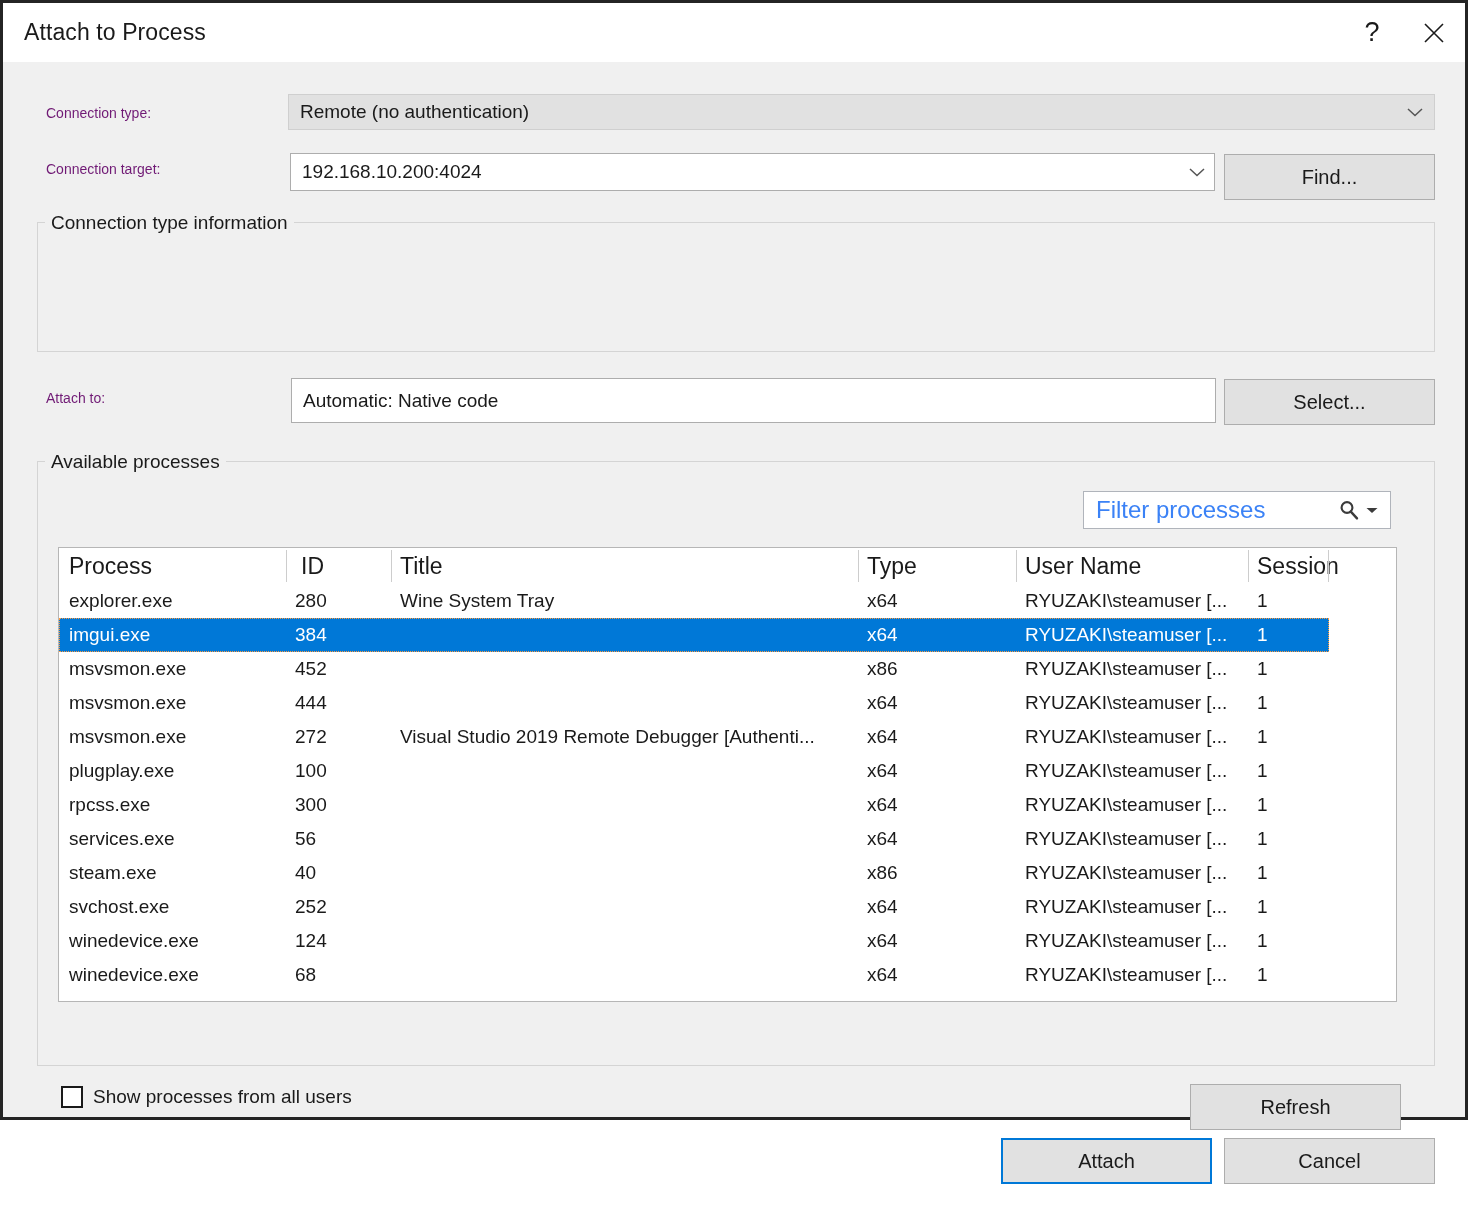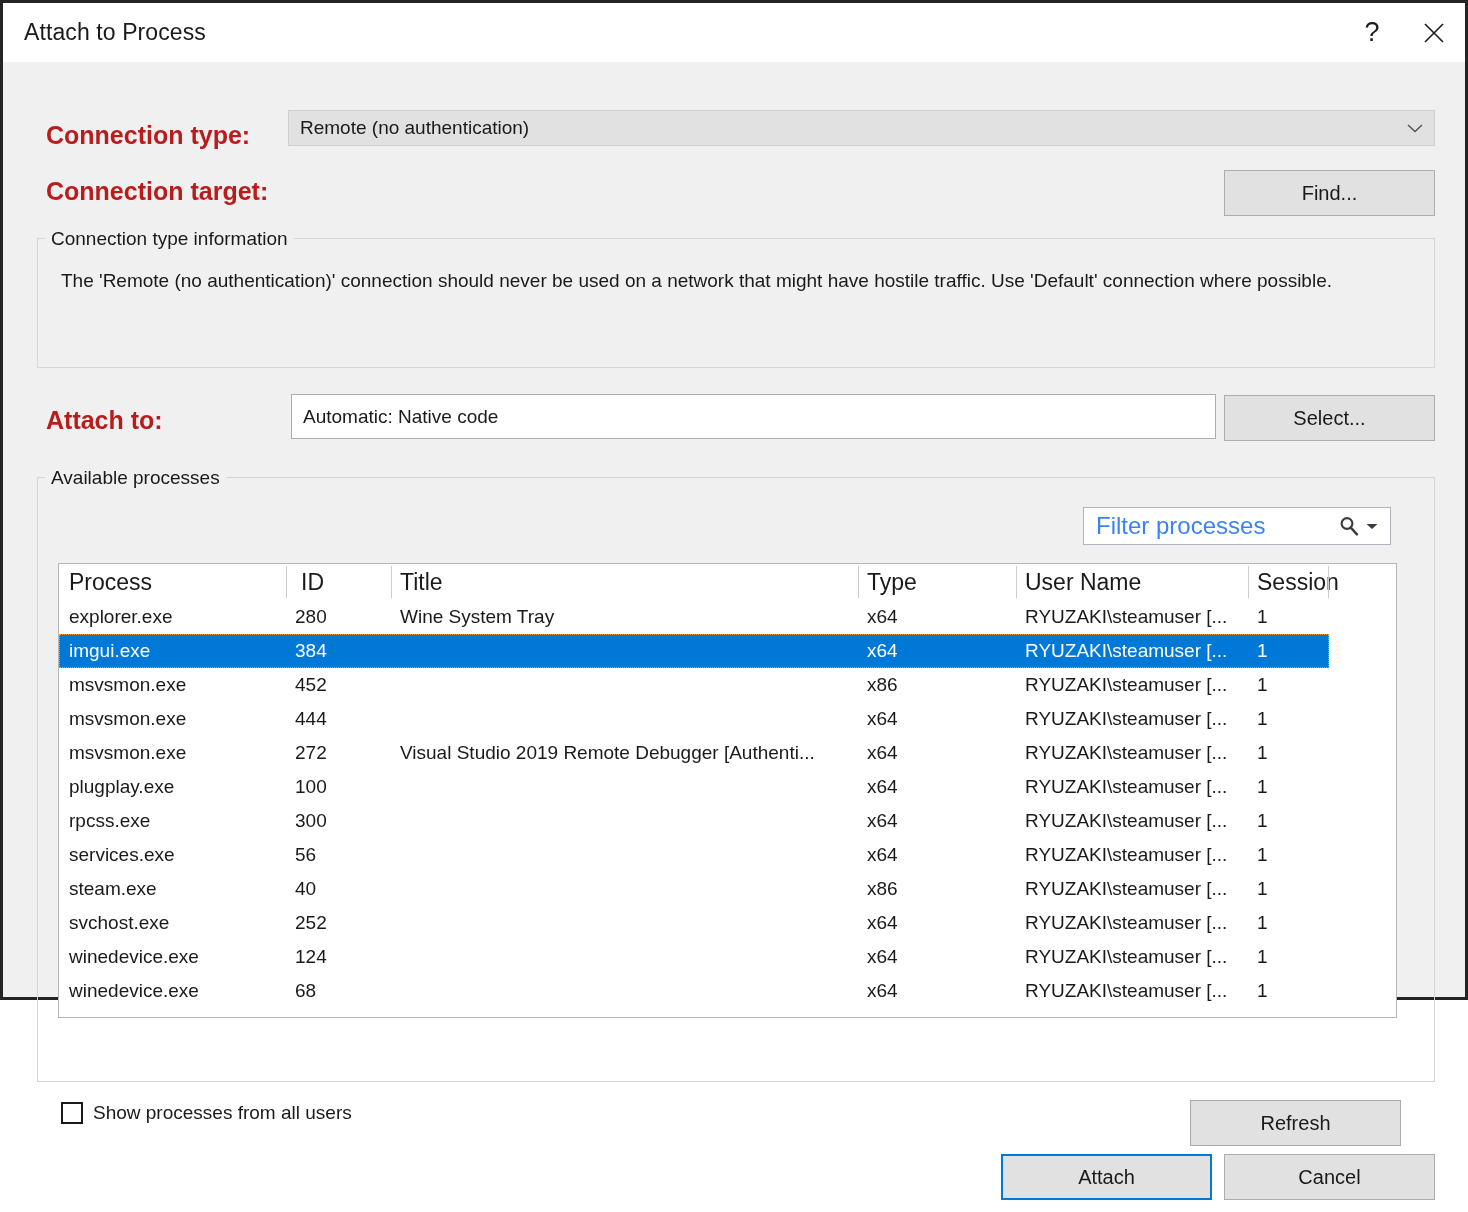--- a/index.html
+++ b/index.html
@@ -10,27 +10,26 @@
   body {
     width: 1468px;
     height: 1212px;
     font-family: "Liberation Sans", sans-serif;
     overflow: hidden;
   }
   .window {
     position: absolute;
     left: 0; top: 0;
     width: 1468px;
-    height: 1000px;
+    height: 1120px;
     box-sizing: border-box;
     border: 3px solid #242424;
     background: #f0f0f0;
     display: flex;
     flex-direction: column;
-    gap: 16px;
   }
   
   .titlebar {
     height: 59px;
     background: #ffffff;
     display: flex;
     align-items: center;
     flex: none;
     position: relative;
   }
@@ -63,24 +62,23 @@
 
   
   .content {
     position: relative;
     flex: 1;
     background: #f0f0f0;
   }
   .abs { position: absolute; box-sizing: border-box; }
 
   .field-label {
-    font-size: 25px;
-    color: #b91c1c;
+    font-size: 14px;
+    color: #701a75;
     white-space: nowrap;
-    font-weight: bold;
   }
 
   
   .combo {
     background: #e1e1e1;
     border: 1px solid #cfcfcf;
     display: flex;
     align-items: center;
     padding: 0 8px 0 11px;
     font-size: 19px;
@@ -260,25 +258,32 @@
     <div class="abs combo" style="left:285px; top:32px; width:1147px; height:36px;">
       <span class="val">Remote (no authentication)</span>
       <span class="caret">
         <svg width="18" height="12" viewBox="0 0 18 12">
             <path d="M2 3 L9 9.5 L16 3" stroke="#555" stroke-width="1.5" fill="none"></path>
           </svg>
       </span>
     </div>
 
     <div class="abs field-label" style="left:43px; top:99px;">Connection target:</div>
+    <div class="abs combo-edit" style="left:287px; top:91px; width:925px; height:38px;">
+      <span class="val">192.168.10.200:4024</span>
+      <span class="caret">
+        <svg width="18" height="12" viewBox="0 0 18 12">
+            <path d="M2 3 L9 9.5 L16 3" stroke="#555" stroke-width="1.5" fill="none"></path>
+          </svg>
+      </span>
+    </div>
     <div class="abs btn" style="left:1221px; top:92px; width:211px; height:46px;">Find...</div>
 
     <div class="abs group" style="left:34px; top:160px; width:1398px; height:130px;"></div>
     <div class="group-title" style="left:42px; top:150px;">Connection type information</div>
-    <div class="info-text" style="left:58px; top:187px; width:1290px;">The 'Remote (no authentication)' connection should never be used on a network that might have hostile traffic. Use 'Default' connection where possible.</div>
 
     <div class="abs field-label" style="left:43px; top:328px;">Attach to:</div>
     <div class="abs textbox" style="left:288px; top:316px; width:925px; height:45px;">Automatic: Native code</div>
     <div class="abs btn" style="left:1221px; top:317px; width:211px; height:46px;">Select...</div>
 
     <div class="abs group" style="left:34px; top:399px; width:1398px; height:605px;"></div>
     <div class="group-title" style="left:42px; top:389px;">Available processes</div>
 
     <div class="abs filter" style="left:1080px; top:429px; width:308px; height:38px;">
       <span class="ph">Filter processes</span>

